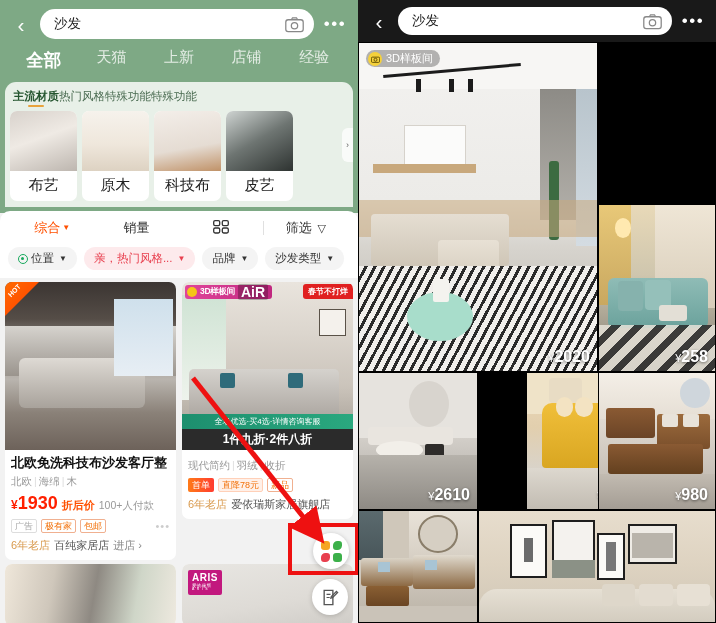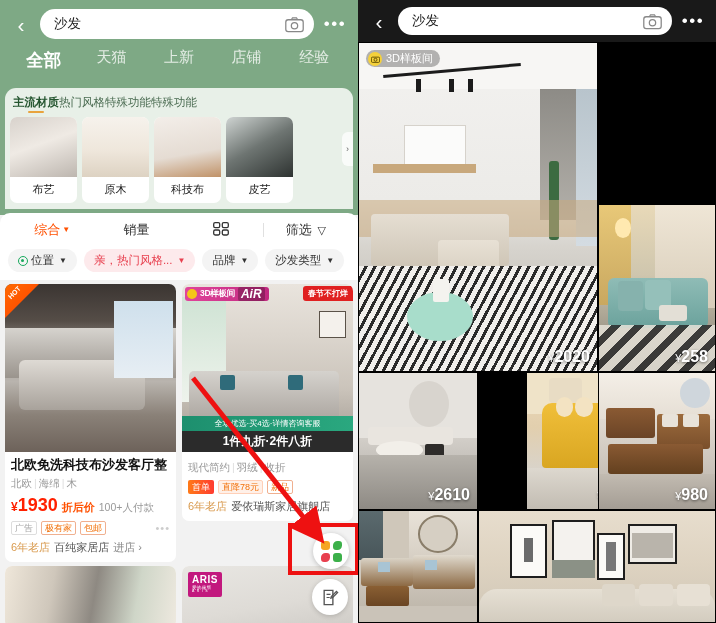--- a/index.html
+++ b/index.html
@@ -26,21 +26,21 @@
   .search-box {
     flex: 1; height: 30px; background: #fff; border-radius: 15px;
     display: flex; align-items: center; padding: 0 10px 0 14px;
   }
   .search-text { flex: 1; font-size: 13.5px; color: #222; }
   .cam-icon { width: 19px; height: 17px; flex: none; }
   .dots-btn {
     width: 30px; flex: none; color: #fff; font-size: 17px; text-align: center;
     letter-spacing: 1.5px; line-height: 30px;
   }
-  .lp-tabs { display: flex; padding: 6px 2px 16px 2px; }
+  .lp-tabs { display: flex; padding: 6px 2px 10px 2px; }
   .lp-tab {
     flex: 1; text-align: center; font-size: 15px; color: #e3ece4; font-weight: normal;
   }
   .lp-tab.active { color: #fff; font-weight: bold; font-size: 17.5px; }
 
   .cat-panel {
     background: #e8f0e8; border-radius: 11px 11px 0 0; margin: 0 5px;
     padding: 7px 0 6px 0; position: relative; overflow: hidden;
   }
   .cat-tabs { display: flex; padding: 0 8px 4px 8px; font-family: Liberation Mono, monospace; }
@@ -48,21 +48,21 @@
   .cat-tab.active { color: #24552f; font-weight: bold; }
   .cat-tab.active::after {
     content: ""; position: absolute; left: 50%; transform: translateX(-50%);
     bottom: 0; width: 16px; height: 2.5px; background: #e8a33d; border-radius: 2px;
   }
   .cat-items { display: flex; gap: 5px; padding: 0 5px; overflow: hidden; }
   .cat-card {
     width: 67px; flex: none; background: #fff; border-radius: 7px; overflow: hidden;
   }
   .cat-thumb { height: 60px; width: 100%; }
-  .cat-label { text-align: center; font-size: 11px; color: #222; padding: 5px 0 6px 0; }
+  .cat-label { text-align: center; font-size: 15px; color: #222; padding: 5px 0 6px 0; }
   .cat-arrow {
     position: absolute; right: 0px; top: 50%; transform: translateY(-50%);
     width: 11px; height: 34px; background: rgba(255,255,255,0.75);
     border-radius: 6px 0 0 6px; display: flex; align-items: center; justify-content: center;
     font-size: 9px; color: #666;
   }
 
   .sort-bar {
     background: #fff; display: flex; align-items: center; height: 34px;
     padding: 0 10px; border-radius: 10px 10px 0 0; margin-top: -2px;
@@ -111,21 +111,21 @@
     position: absolute; left: 3px; top: 3px; height: 14px; display: flex; align-items: center;
     background: linear-gradient(90deg,#e0459a,#c0277f); border-radius: 3px;
     padding: 0 4px 0 2px; gap: 3px;
   }
   .badge-3d-cam {
     width: 10px; height: 10px; border-radius: 50%; background: #f5c518; flex: none;
     display:flex; align-items:center; justify-content:center;
   }
   .badge-3d-txt { font-size: 8.5px; color: #fff; font-weight: bold; letter-spacing: -.3px;}
   .badge-air {
-    font-size: 12px; color: #fff; font-style: italic; font-weight: bold;
+    font-size: 14px; color: #fff; font-weight: bold;
     background: rgba(0,0,0,.25); padding: 0 3px; border-radius: 2px;
   }
   .ribbon-red {
     position: absolute; right: 0; top: 2px; background: #e02020; color: #fff;
     font-size: 8px; padding: 2px 5px; border-radius: 3px 0 0 3px; font-weight: bold;
   }
   .promo-green {
     position: absolute; left: 0; right: 0; bottom: 21px; height: 15px;
     background: linear-gradient(90deg,#1d8f6e,#2aa87f);
     display: flex; align-items: center; justify-content: center;

